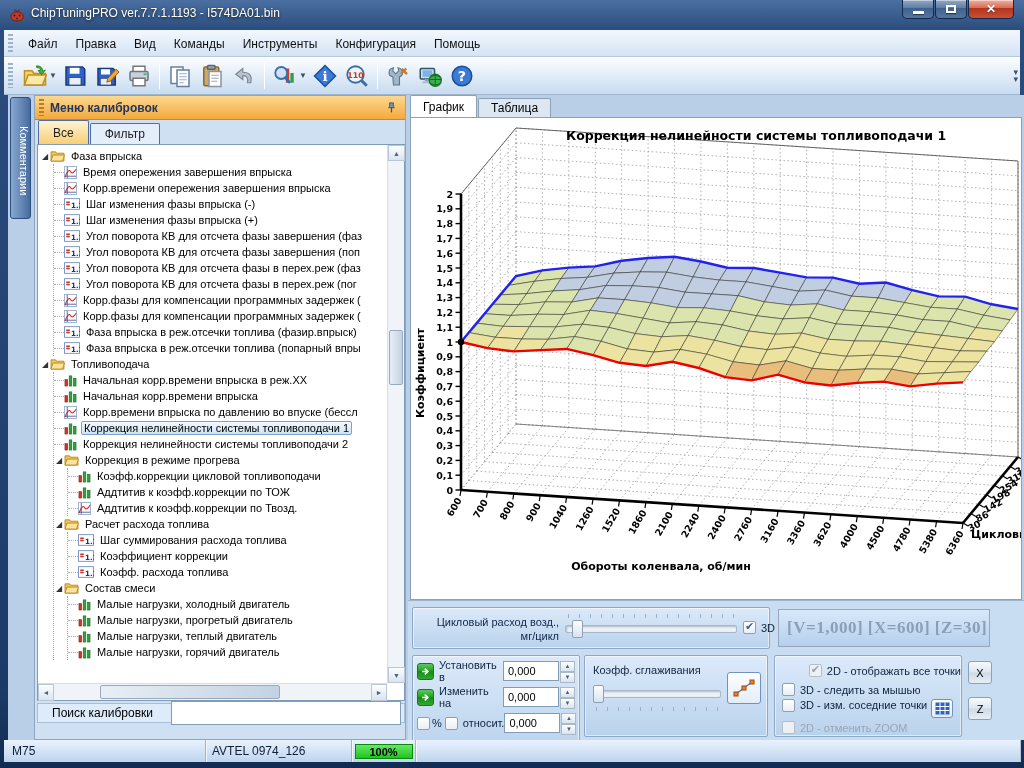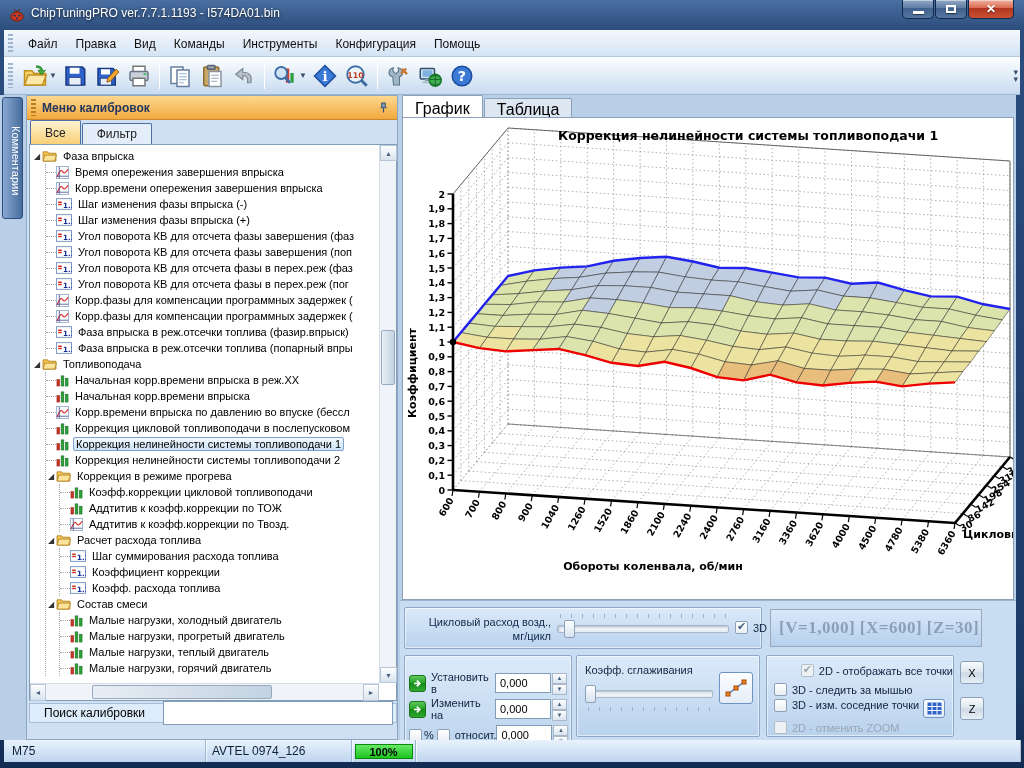--- a/index.html
+++ b/index.html
@@ -26,21 +26,21 @@
   .menu-item { padding:4px 9px; font-size:12px; color:#111; cursor:default; }
   .toolbar { position:absolute; left:4px; top:57px; width:1016px; height:38px;
     background:linear-gradient(#fcfeff,#dcearf 40%,#c8dbf0); background:linear-gradient(#fcfeff,#c8dbf0);
     border-bottom:1px solid #9fb6d1; display:flex; align-items:center; }
   .tbtn { width:30px; height:30px; display:flex; align-items:center; justify-content:center; border-radius:3px; margin:0 1px; }
   .tbtn svg { width:24px; height:24px; }
   .dd { font-size:8px; color:#3a506e; margin:0 2px 0 -2px; }
   .tsep { width:1px; height:26px; background:#9fb6d1; border-right:1px solid #fff; margin:0 4px; }
   .toverflow { margin-left:auto; margin-right:2px; font-size:9px; color:#3a506e; line-height:7px; text-align:center; }
   
-  .main { position:absolute; left:0; top:95px; width:1016px; height:645px; background:#b9cfe8; }
+  .main { position:absolute; left:8px; top:95px; width:1016px; height:645px; background:#b9cfe8; }
   .comments-strip { position:absolute; left:0; top:0; width:26px; height:645px; }
   .comments-tab { position:absolute; left:2px; top:2px; width:21px; height:122px;
     background:linear-gradient(90deg,#88a8d0,#476c9e); border:1px solid #2d4f7f; border-radius:3px;
     color:#fff; font-size:11px; writing-mode:vertical-rl; text-align:center; padding-top:6px; }
   
   .left-panel { position:absolute; left:26px; top:0; width:372px; height:645px; background:#cfe0f2; border:1px solid #8ea6c2; }
   .panel-header { position:absolute; left:0; top:0; width:100%; height:24px;
     background:linear-gradient(#fcd88e,#f3a93e); border-bottom:1px solid #c8892a; display:flex; align-items:center; }
   .panel-header .grip { background:repeating-linear-gradient(180deg,#b57f22 0 2px,transparent 2px 4px); }
   .panel-header .ttl { font-size:12px; font-weight:bold; color:#23365c; flex:1; }
@@ -64,21 +64,21 @@
     background:linear-gradient(#fdfefe,#d9e4ef); border:1px solid #b8c6d8; }
   .sthumb { position:absolute; background:linear-gradient(90deg,#e8eef5,#c3d2e2); border:1px solid #98aac0; border-radius:2px; }
   .search-row { position:absolute; left:2px; top:607px; width:368px; height:20px; background:#ddebfa; border:1px solid #a8bdd6;
     display:flex; align-items:center; }
   .search-row label { font-size:12px; margin-left:14px; }
   .search-row input { margin-left:18px; width:230px; height:24px; border:1px solid #7f9db9; font-size:12px; padding:0 4px;
     font-family:"Liberation Sans", sans-serif;}
   
   .right-panel { position:absolute; left:400px; top:0; width:616px; height:645px; }
   .view-tabs { position:absolute; left:0; top:0; height:22px; display:flex; padding-left:2px; }
-  .vtab { font-size:16px; padding:2px 12px; border:1px solid #8ca0b8; border-bottom:none; border-radius:2px 2px 0 0;
+  .vtab { font-size:12px; padding:2px 12px; border:1px solid #8ca0b8; border-bottom:none; border-radius:2px 2px 0 0;
     background:#dde7f2; margin-right:1px; margin-top:3px; }
   .vtab.active { background:#fff; margin-top:0; padding-top:4px; position:relative; z-index:2; }
   .chart-box { position:absolute; left:2px; top:22px; width:612px; height:483px; background:#fff; border:1px solid #8ca0b8; }
   .chart-box svg { display:block; overflow:hidden; }
   .controls { position:absolute; left:0; top:505px; width:616px; height:140px; background:#c8ddf2; border-top:1px solid #9ab4d0; }
   .gbox { position:absolute; border:1px solid #8fa8c8; border-radius:2px;
     background:linear-gradient(#dceafa,#b9d2ec); box-shadow:inset 0 0 0 1px rgba(255,255,255,.55); }
   .air-label { position:absolute; left:6px; top:7px; width:140px; font-size:11px; text-align:right; line-height:14px; color:#11284a; }
   .slider { position:relative; height:20px; }
   .slider .track { position:absolute; left:0; right:0; top:6px; height:8px; background:#edf2f8; border:1px solid #a8b8c9;
@@ -460,31 +460,20 @@
               <div class="t-row">
                 <span class="dots"></span>
                 <span class="ticn">
                   <svg viewBox="0 0 14 14" width="13" height="13">
                     <rect x="0.5" y="0.5" width="13" height="13" fill="#fff" stroke="#9ab0cc"></rect>
                     <path d="M1 12 Q5 2 7 6 T13 3.5" stroke="#e02020" stroke-width="1.2" fill="none"></path>
                     <path d="M3.5 1 v12 M1 11 h12" stroke="#404a8a" stroke-width="0.9" fill="none"></path>
                   </svg>
                 </span>
                 <span class="t-label">Корр.времени впрыска по давлению во впуске (бессл</span>
-              </div>
-              <div class="t-row">
-                <span class="dots"></span>
-                <span class="ticn">
-                  <svg viewBox="0 0 14 14" width="13" height="13">
-                    <rect x="1" y="6" width="3" height="7" fill="#d03428" stroke="#801810" stroke-width="0.5"></rect>
-                    <rect x="5.5" y="2" width="3" height="11" fill="#2fa03a" stroke="#156020" stroke-width="0.5"></rect>
-                    <rect x="10" y="4.5" width="3" height="8.5" fill="#2fa03a" stroke="#156020" stroke-width="0.5"></rect>
-                  </svg>
-                </span>
-                <span class="t-label">Коррекция цикловой топливоподачи в послепусковом</span>
               </div>
               <div class="t-row selected">
                 <span class="dots"></span>
                 <span class="ticn">
                   <svg viewBox="0 0 14 14" width="13" height="13">
                     <rect x="1" y="6" width="3" height="7" fill="#d03428" stroke="#801810" stroke-width="0.5"></rect>
                     <rect x="5.5" y="2" width="3" height="11" fill="#2fa03a" stroke="#156020" stroke-width="0.5"></rect>
                     <rect x="10" y="4.5" width="3" height="8.5" fill="#2fa03a" stroke="#156020" stroke-width="0.5"></rect>
                   </svg>
                 </span>
@@ -1089,21 +1078,21 @@
             <div class="thumb" style="left:7px;"></div>
           </div>
           <div style="position:absolute;left:330px;top:13px;display:flex;align-items:center;">
             <span class="cb checked"></span>
             <span class="cblabel">3D</span>
           </div>
         </div>
 
         <div class="coordsbox">[V=1,000] [X=600] [Z=30]</div>
 
-        <div class="gbox" style="left:4px;top:54px;width:168px;height:100px;padding-top:14px;">
+        <div class="gbox" style="left:4px;top:54px;width:168px;height:100px;padding-top:2px;">
           <div class="arow">
             <span class="garr">
                 <svg width="11" height="11" viewBox="0 0 11 11">
                   <path d="M2 5.5 h5 M4.8 2.6 l3 2.9 -3 2.9" stroke="#fff" stroke-width="1.7" fill="none"></path>
                 </svg>
               </span>
             <span class="alabel">Установить в</span>
             <input class="edit" value="0,000" style="">
             <span class="spin">
                 <div>▲</div>

